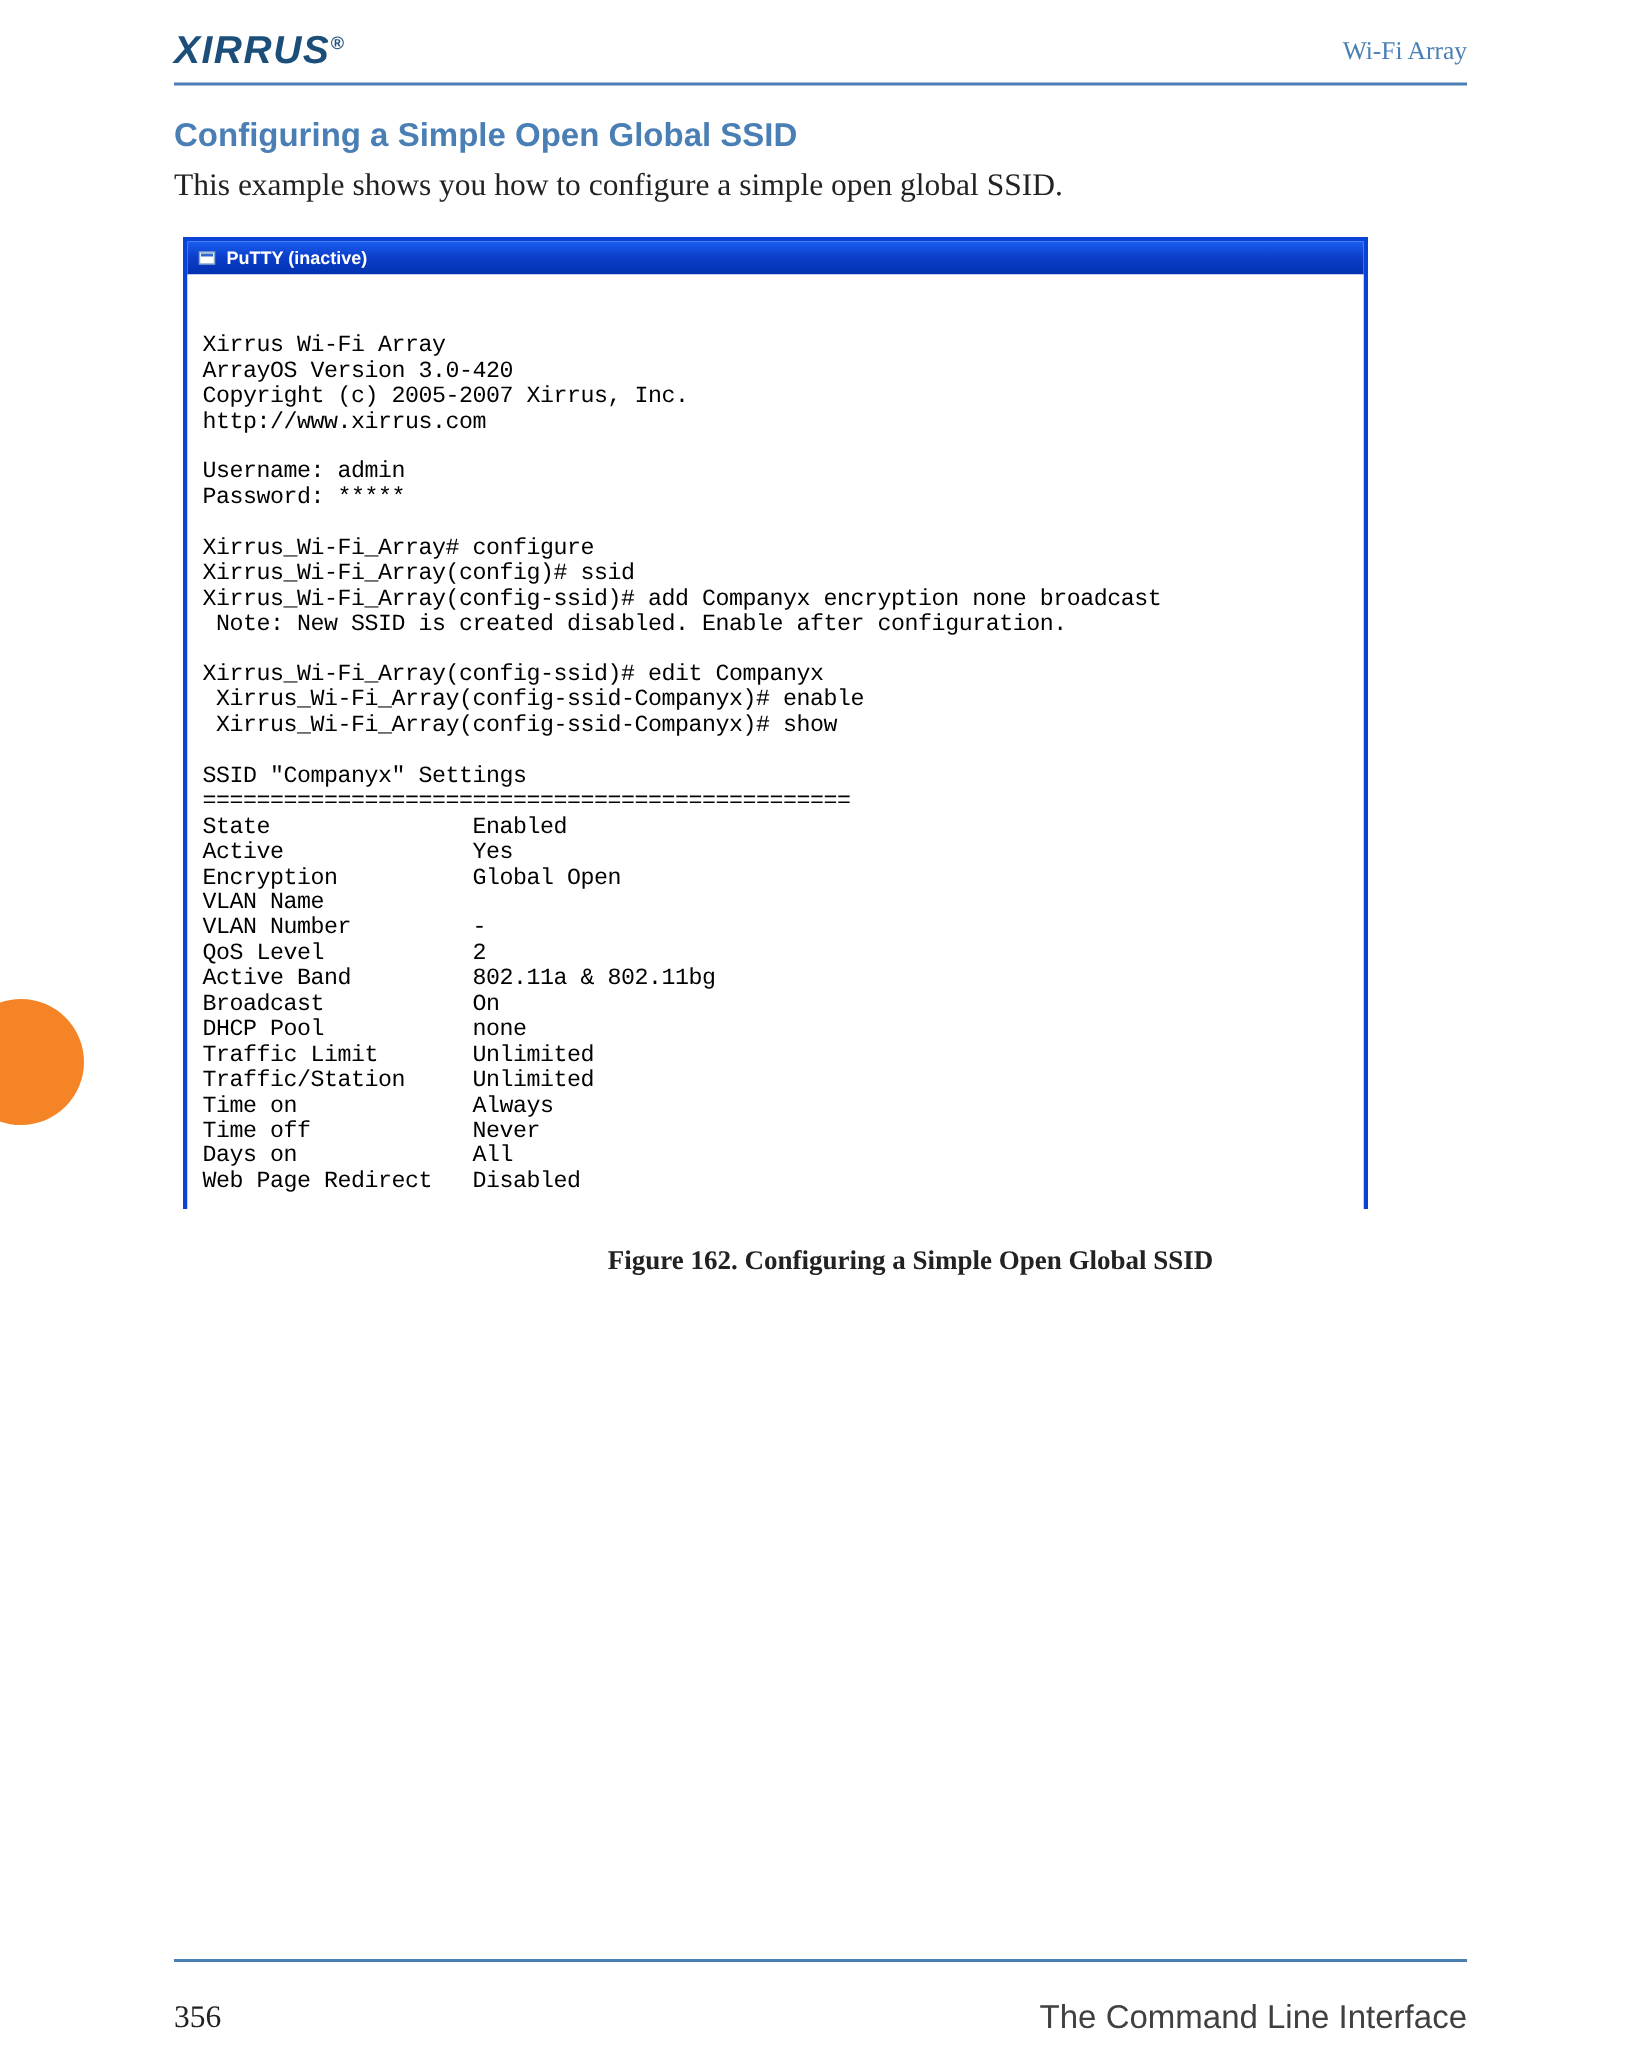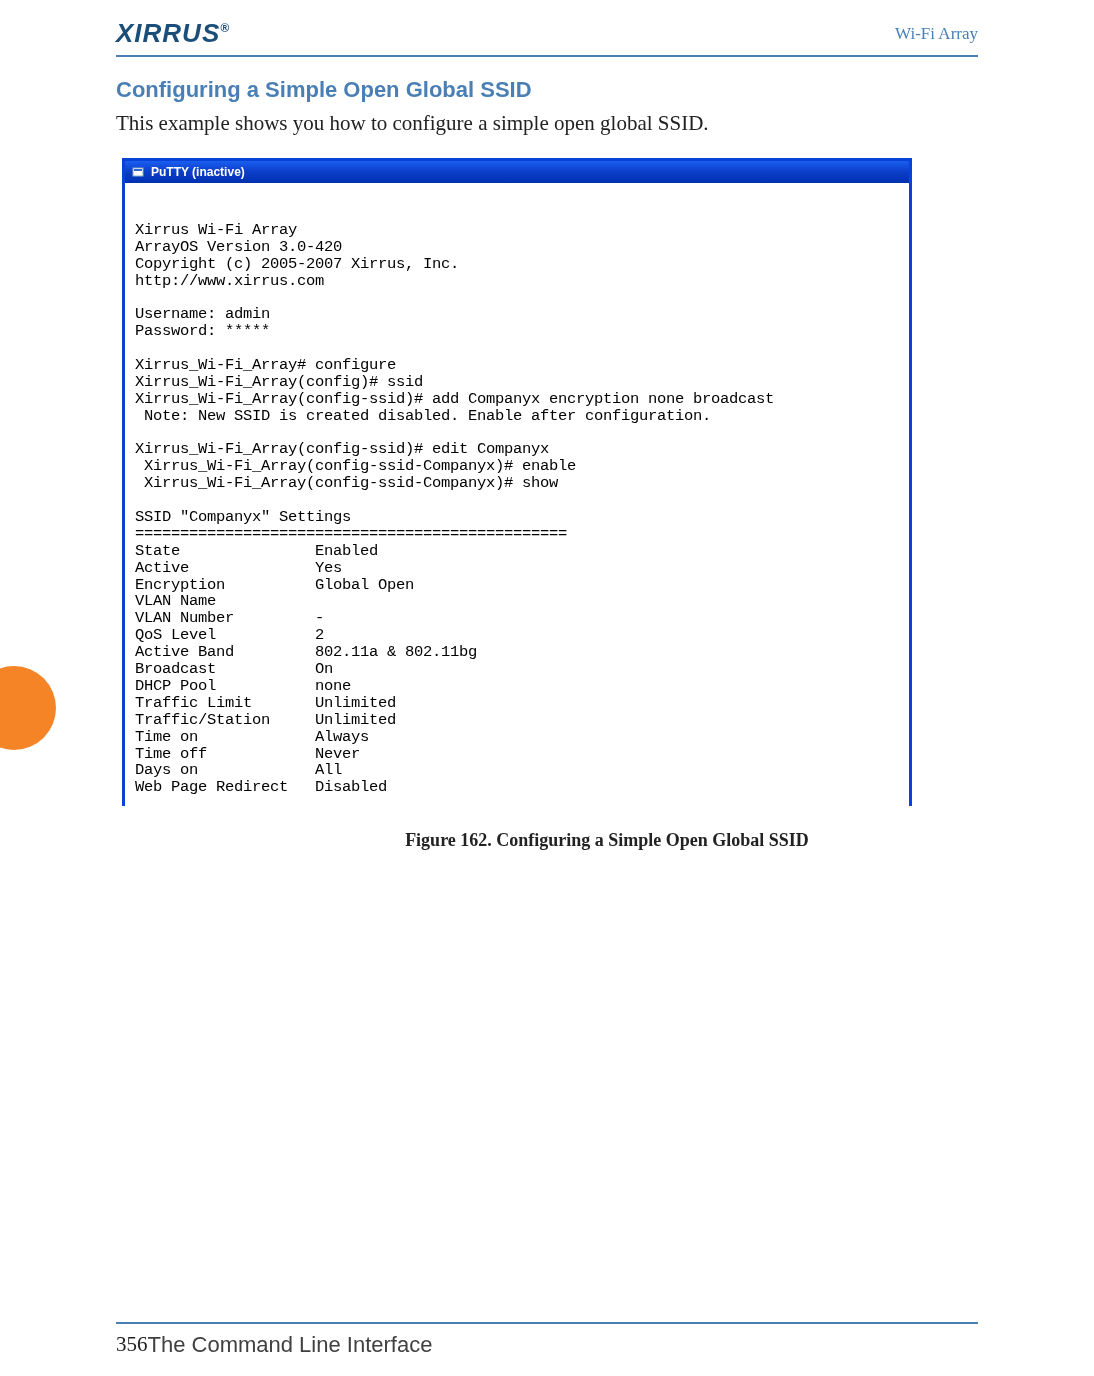--- a/index.html
+++ b/index.html
@@ -119,22 +119,23 @@
       height: 84px;
       border-radius: 50%;
       background: #f58426;
     }
     .footer {
       position: absolute;
       bottom: 18px;
       left: 116px;
       right: 116px;
       border-top: 2px solid #4a7fb5;
-      padding-top: 8px;
-      display: flex;
+      padding-top: 24px;
+      display: flex;
+      justify-content: space-between;
       font-family: Georgia, serif;
       font-size: 21px;
     }
     .footer-left { color: #222; }
     .footer-right {
       font-family: Arial, Helvetica, sans-serif;
       color: #404040;
       font-size: 22px;
     }
   </style>

